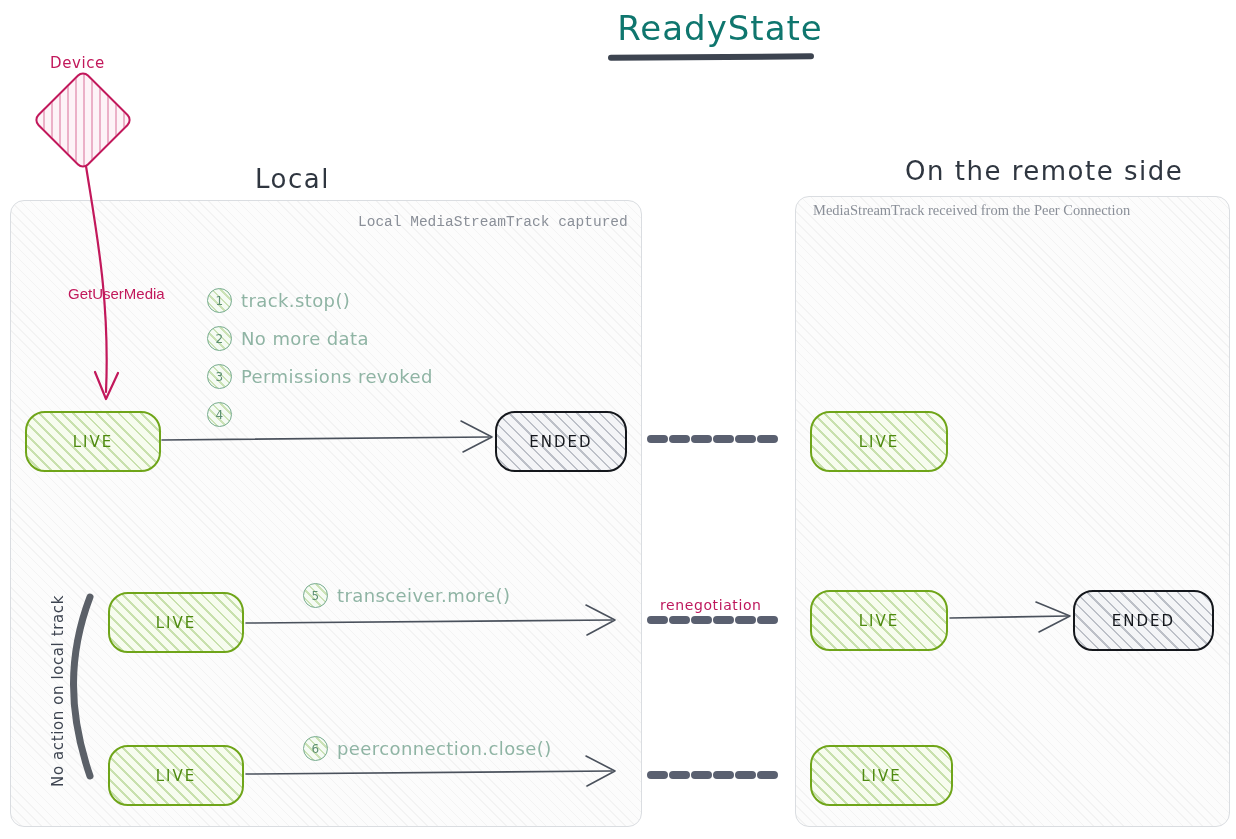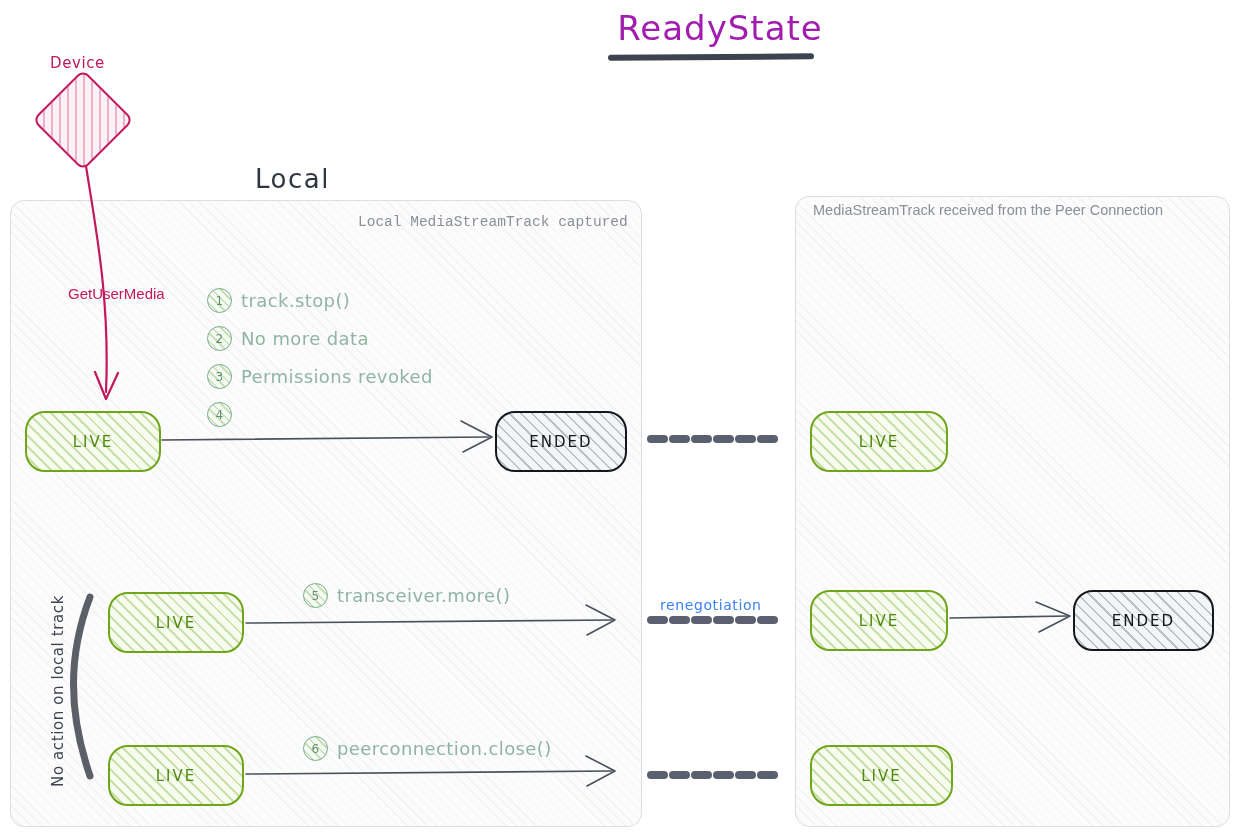--- a/index.html
+++ b/index.html
@@ -5,21 +5,21 @@
   html,body{margin:0;padding:0;background:#ffffff;}
   body{width:1236px;height:839px;position:relative;overflow:hidden;
        font-family:"DejaVu Sans", sans-serif;}
   .stage{position:absolute;inset:0;width:1236px;height:839px;}
 
   
   .hand{font-family:"DejaVu Sans", sans-serif;font-weight:400;letter-spacing:.5px;}
 
   
   #title{position:absolute;left:600px;top:8px;width:240px;text-align:center;
-         font-size:34px;color:#a21caf;letter-spacing:1px;}
+         font-size:34px;color:#0f766e;letter-spacing:1px;}
   #title-underline{position:absolute;left:608px;top:54px;width:206px;height:6px;
          background:#3d4450;border-radius:4px;transform:rotate(-.4deg);}
 
   
   .section-caption{position:absolute;font-size:26px;color:#2f3640;letter-spacing:1.5px;}
 
   
   .panel{position:absolute;border:1.5px solid #dadde1;border-radius:14px;
          background-color:#fcfcfc;
          background-image:repeating-linear-gradient(45deg,
@@ -55,46 +55,47 @@
   .note-num{width:23px;height:23px;border-radius:50%;border:1.6px solid #77ab8e;
         color:#5d8f71;font-size:12px;display:flex;align-items:center;
         justify-content:center;flex:0 0 auto;
         background-color:#f5fbf4;
         background-image:repeating-linear-gradient(45deg,
             rgba(124,179,66,0.35) 0 1.6px, rgba(124,179,66,0) 1.6px 6px);}
   .note-text{font-size:18px;color:#8fb4a4;letter-spacing:.4px;white-space:nowrap;}
 
   
   .edge-label{position:absolute;display:flex;align-items:center;gap:9px;}
-  .renegotiation-label{position:absolute;font-size:14px;color:#3b82f6;
+  .renegotiation-label{position:absolute;font-size:14px;color:#be185d;
         letter-spacing:.6px;white-space:nowrap;}
 
   
   #brace-note{position:absolute;left:-42px;top:682px;width:200px;text-align:center;
         transform:rotate(-90deg);font-size:15px;color:#3d4450;letter-spacing:.6px;
         white-space:nowrap;}
 
   svg.overlay{position:absolute;left:0;top:0;width:1236px;height:839px;
         pointer-events:none;overflow:visible;}
 </style>
 </head>
 <body>
 
 <div class="stage">
 
   <div id="title" class="hand">ReadyState</div>
   <div id="title-underline"></div>
 
   <div class="section-caption hand" style="left:255px;top:164px;">Local</div>
+  <div class="section-caption hand" style="left:905px;top:156px;">On the remote side</div>
 
   <div class="panel" style="left:10px;top:200px;width:630px;height:625px;"></div>
   <div class="panel-label" style="left:358px;top:214px;font-family:Liberation Mono, monospace;">Local MediaStreamTrack captured</div>
 
   <div class="panel" style="left:795px;top:196px;width:433px;height:629px;"></div>
-  <div class="panel-label" style="left:813px;top:202px;">MediaStreamTrack received from the Peer Connection</div>
+  <div class="panel-label" style="left:813px;top:202px;font-family:Liberation Serif, serif;">MediaStreamTrack received from the Peer Connection</div>
 
   <div id="device-label" class="hand">Device</div>
   <div id="device-diamond"></div>
   <div id="getusermedia-label">GetUserMedia</div>
 
   <div class="note-row" style="left:207px;top:288px;">
     <span class="note-num hand">1</span>
     <span class="note-text hand">track.stop()</span>
   </div>
   <div class="note-row" style="left:207px;top:326px;">

